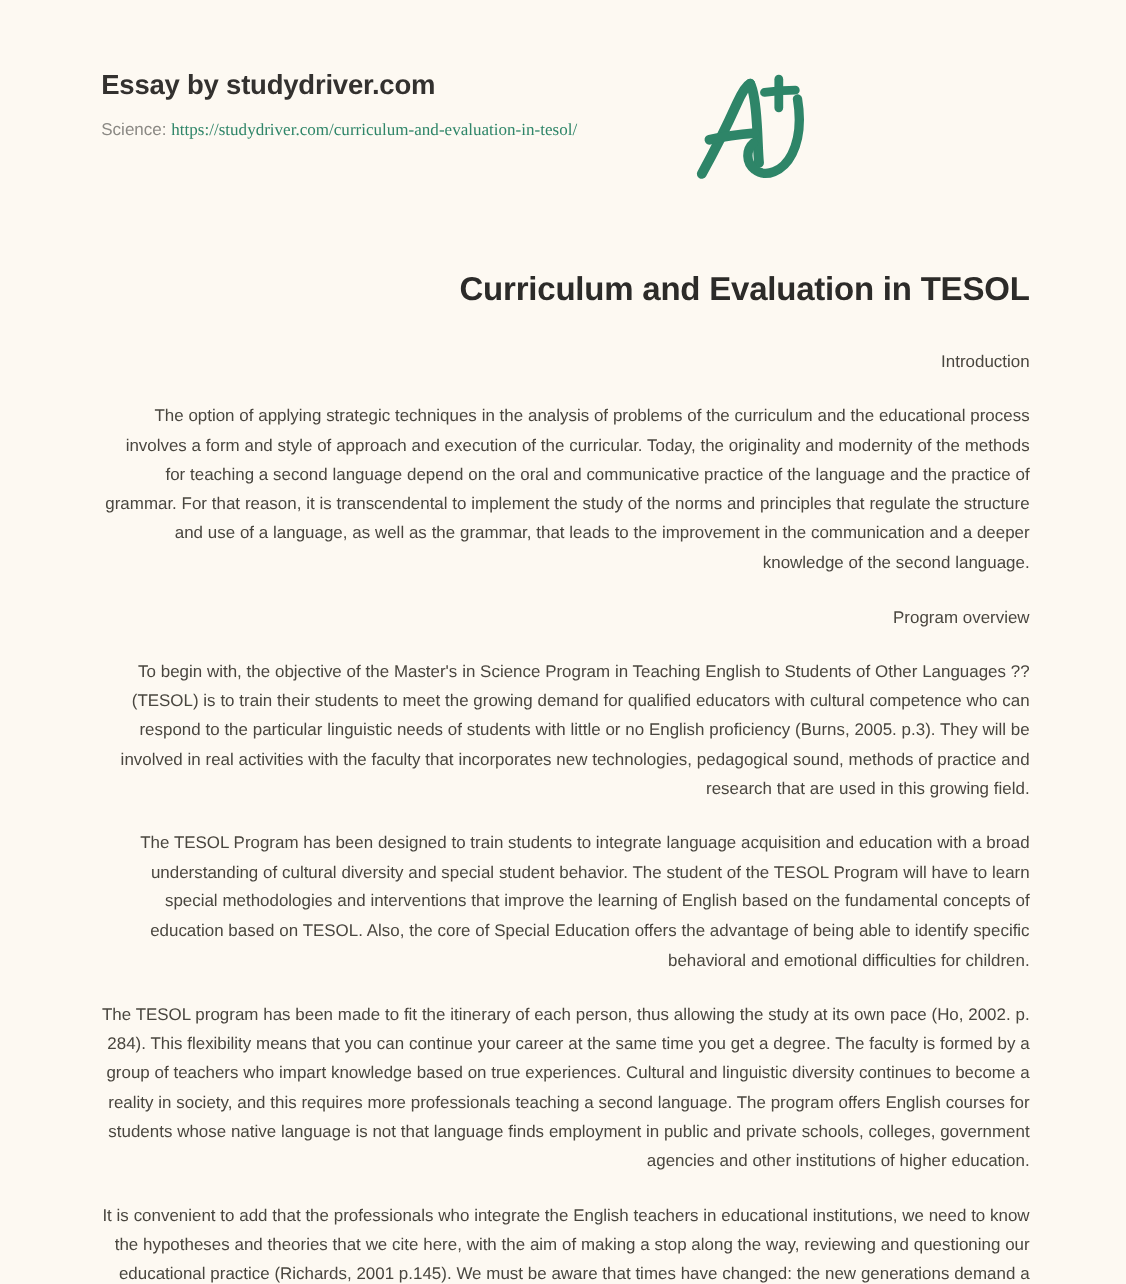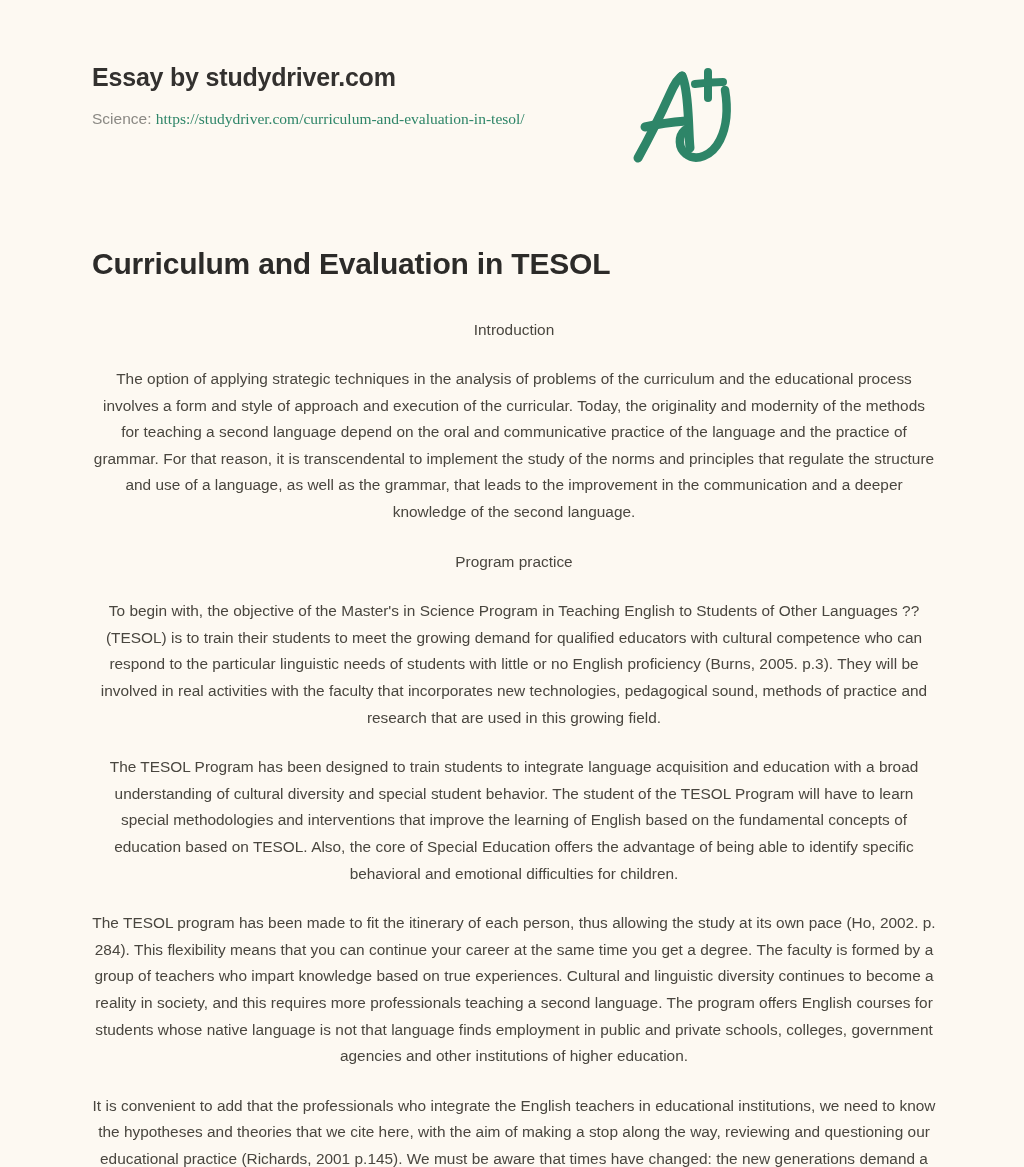--- a/index.html
+++ b/index.html
@@ -85,28 +85,29 @@
     width: 844px;
   }
 
   .doc-title {
     font-size: 30px;
     font-weight: bold;
     color: #2c2b29;
     line-height: 1.25;
     margin: 0 0 34px 0;
     letter-spacing: -0.2px;
+    text-align: right;
   }
 
   .para {
     font-size: 15.4px;
     line-height: 26.6px;
     color: #49463f;
     margin: 0 0 23px 0;
-    text-align: center;
+    text-align: right;
     word-spacing: 0.1px;
   }
 
   .para.section-label {
     margin-bottom: 23px;
   }
 
   .para:last-child {
     margin-bottom: 0;
   }
@@ -149,21 +150,21 @@
   </div>
 
   <div class="doc">
 
     <h2 class="doc-title">Curriculum and Evaluation in TESOL</h2>
 
     <p class="para section-label">Introduction</p>
 
     <p class="para">The option of applying strategic techniques in the analysis of problems of the curriculum and the educational process involves a form and style of approach and execution of the curricular. Today, the originality and modernity of the methods for teaching a second language depend on the oral and communicative practice of the language and the practice of grammar. For that reason, it is transcendental to implement the study of the norms and principles that regulate the structure and use of a language, as well as the grammar, that leads to the improvement in the communication and a deeper knowledge of the second language.</p>
 
-    <p class="para section-label">Program practice</p>
+    <p class="para section-label">Program overview</p>
 
     <p class="para">To begin with, the objective of the Master's in Science Program in Teaching English to Students of Other Languages ??(TESOL) is to train their students to meet the growing demand for qualified educators with cultural competence who can respond to the particular linguistic needs of students with little or no English proficiency (Burns, 2005. p.3). They will be involved in real activities with the faculty that incorporates new technologies, pedagogical sound, methods of practice and research that are used in this growing field.</p>
 
     <p class="para">The TESOL Program has been designed to train students to integrate language acquisition and education with a broad understanding of cultural diversity and special student behavior. The student of the TESOL Program will have to learn special methodologies and interventions that improve the learning of English based on the fundamental concepts of education based on TESOL. Also, the core of Special Education offers the advantage of being able to identify specific behavioral and emotional difficulties for children.</p>
 
     <p class="para">The TESOL program has been made to fit the itinerary of each person, thus allowing the study at its own pace (Ho, 2002. p. 284). This flexibility means that you can continue your career at the same time you get a degree. The faculty is formed by a group of teachers who impart knowledge based on true experiences.  Cultural and linguistic diversity continues to become a reality in society, and this requires more professionals teaching a second language. The program offers English courses for students whose native language is not that language finds employment in public and private schools, colleges, government agencies and other institutions of higher education.</p>
 
     <p class="para">It is convenient to add that the professionals who integrate the English teachers in educational institutions, we need to know the hypotheses and theories that we cite here, with the aim of making a stop along the way, reviewing and questioning our educational practice (Richards, 2001 p.145).  We must be aware that times have changed: the new generations demand a methodological transformation that leaves behind the traditionalism of education and that converts classrooms into centers of pedagogical interaction, where students and teachers contribute and complement thei</p>
 
   </div>

